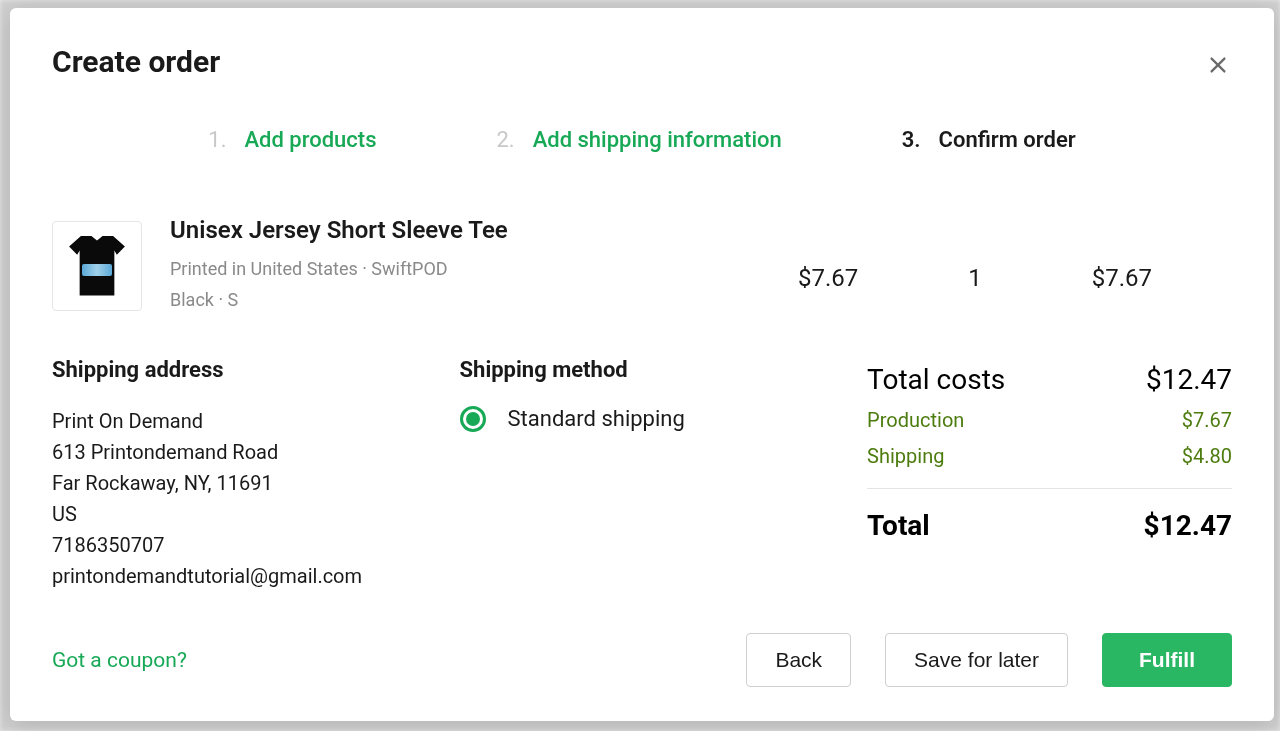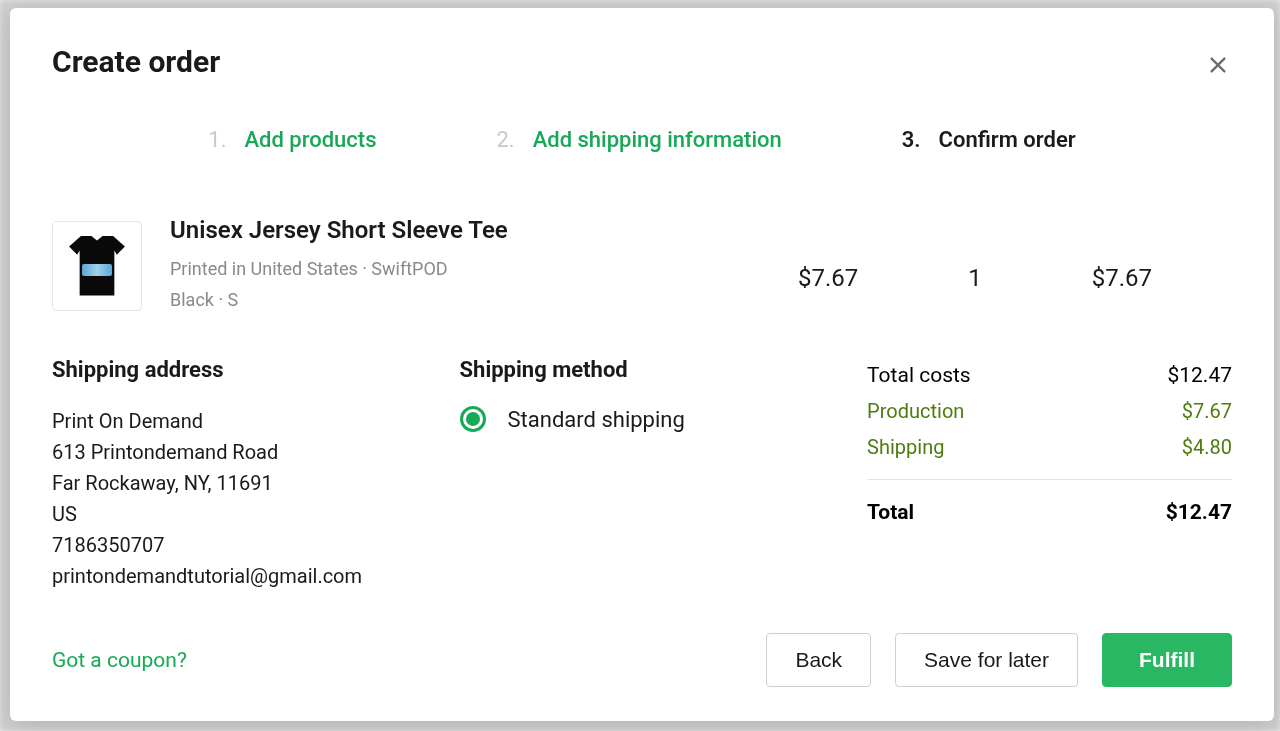--- a/index.html
+++ b/index.html
@@ -154,21 +154,20 @@
       color: #1a1a1a;
       margin-bottom: 24px;
     }
     .address-lines {
       font-size: 20px;
       color: #1a1a1a;
       line-height: 1.55;
     }
     .shipping-option {
       display: flex;
-      align-items: center;
       gap: 22px;
     }
     .radio {
       width: 26px;
       height: 26px;
       border: 3px solid #18a957;
       border-radius: 50%;
       display: flex;
       align-items: center;
       justify-content: center;
@@ -183,21 +182,21 @@
       font-size: 22px;
       color: #1a1a1a;
     }
     .costs {
       flex: 1.05;
       max-width: 440px;
     }
     .cost-row {
       display: flex;
       justify-content: space-between;
-      font-size: 21px;
+      font-size: 28px;
       padding: 6px 0;
     }
     .cost-row.sub {
       color: #4d7c0f;
       font-size: 20px;
     }
     .cost-divider {
       border: none;
       border-top: 1px solid #e5e5e5;
       margin: 14px 0;
@@ -211,21 +210,21 @@
       justify-content: space-between;
       align-items: center;
     }
     .coupon-link {
       color: #18a957;
       font-size: 21px;
       cursor: pointer;
     }
     .buttons {
       display: flex;
-      gap: 24px;
+      gap: 34px;
     }
     .btn {
       padding: 14px 28px;
       font-size: 21px;
       border-radius: 4px;
       cursor: pointer;
       border: 1px solid #cfcfcf;
       background: #fff;
       color: #1a1a1a;
     }

